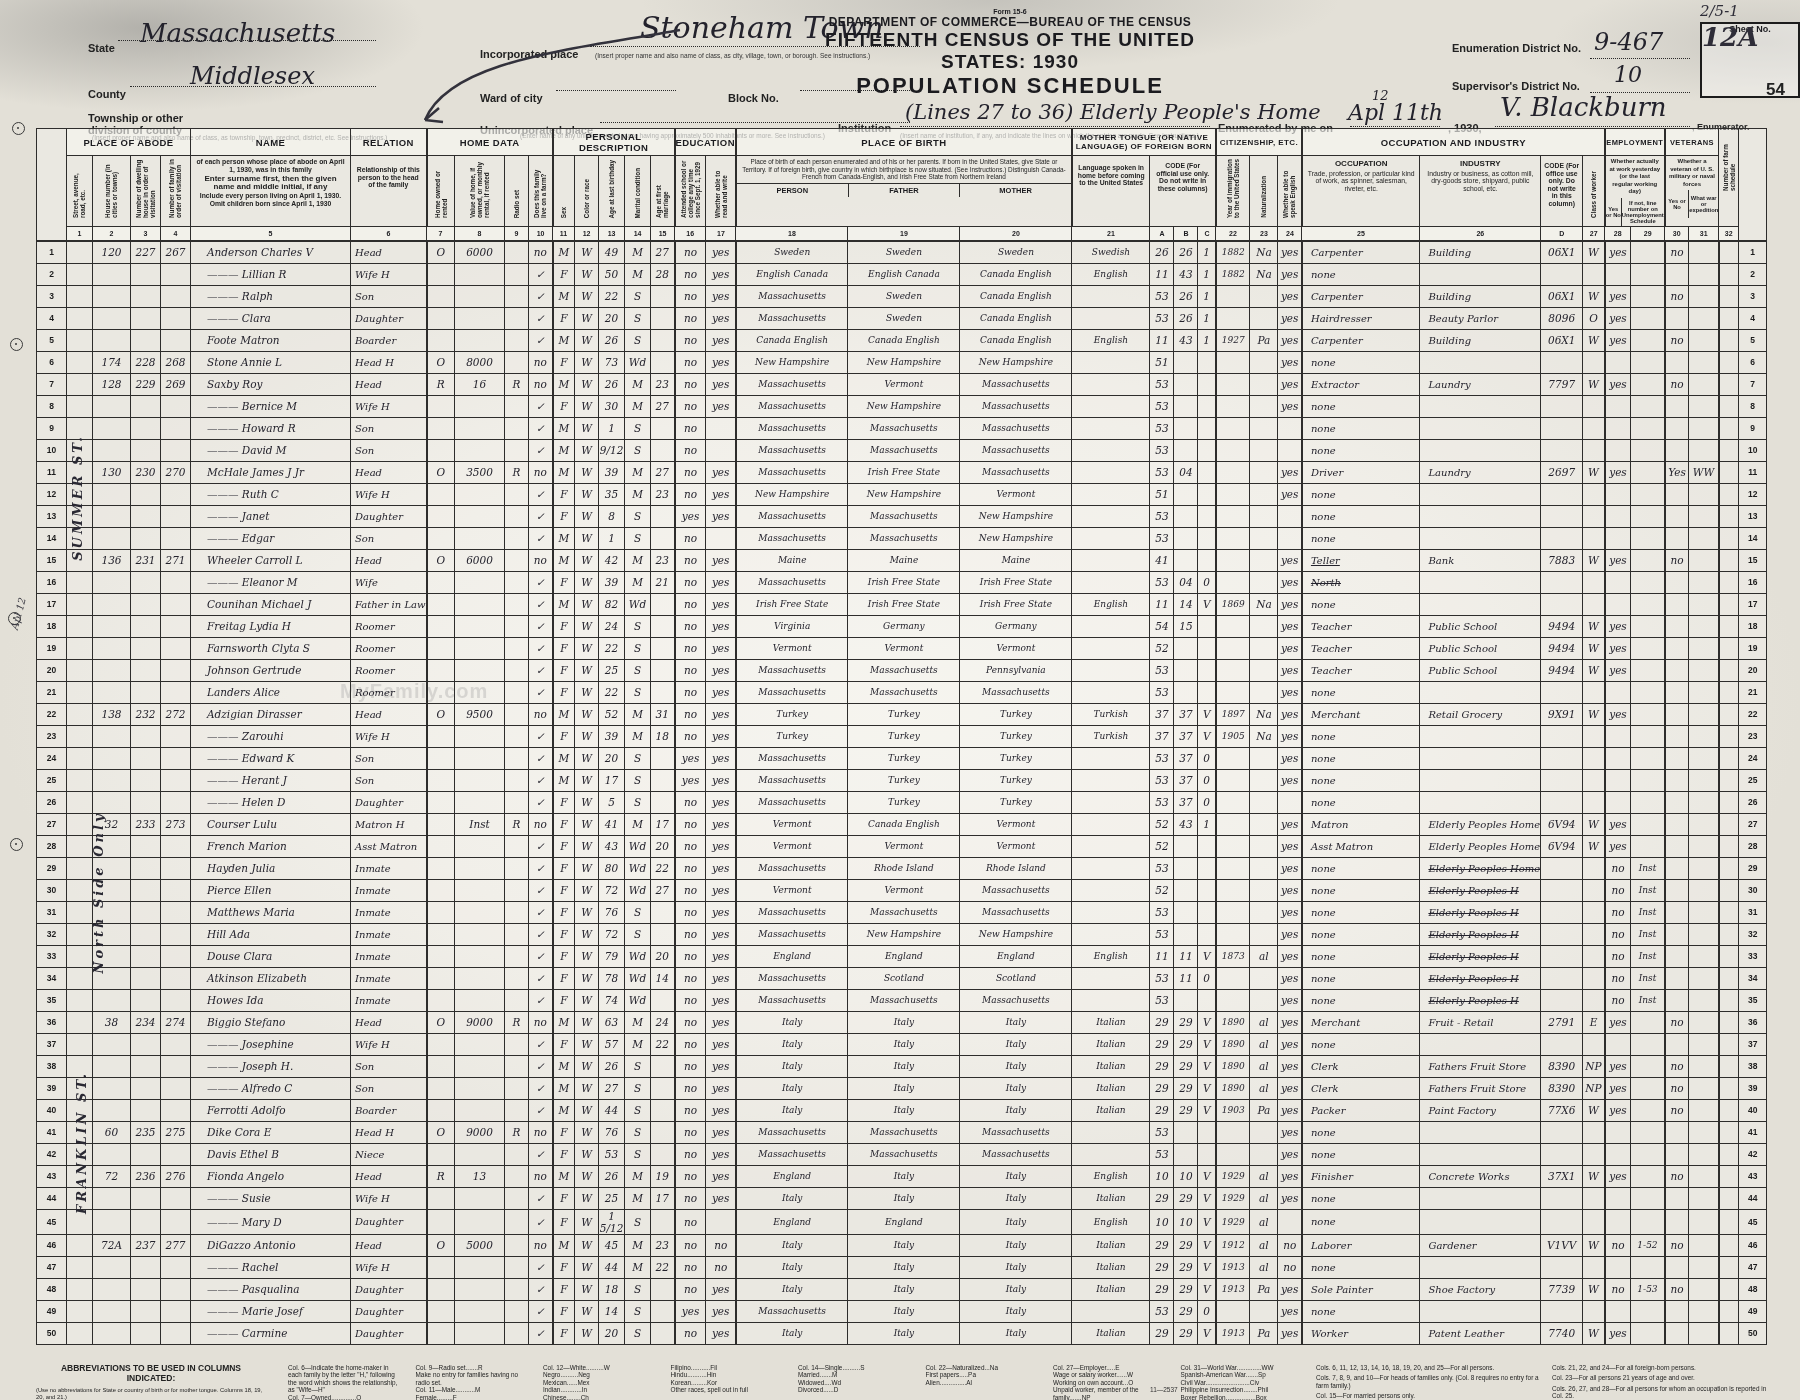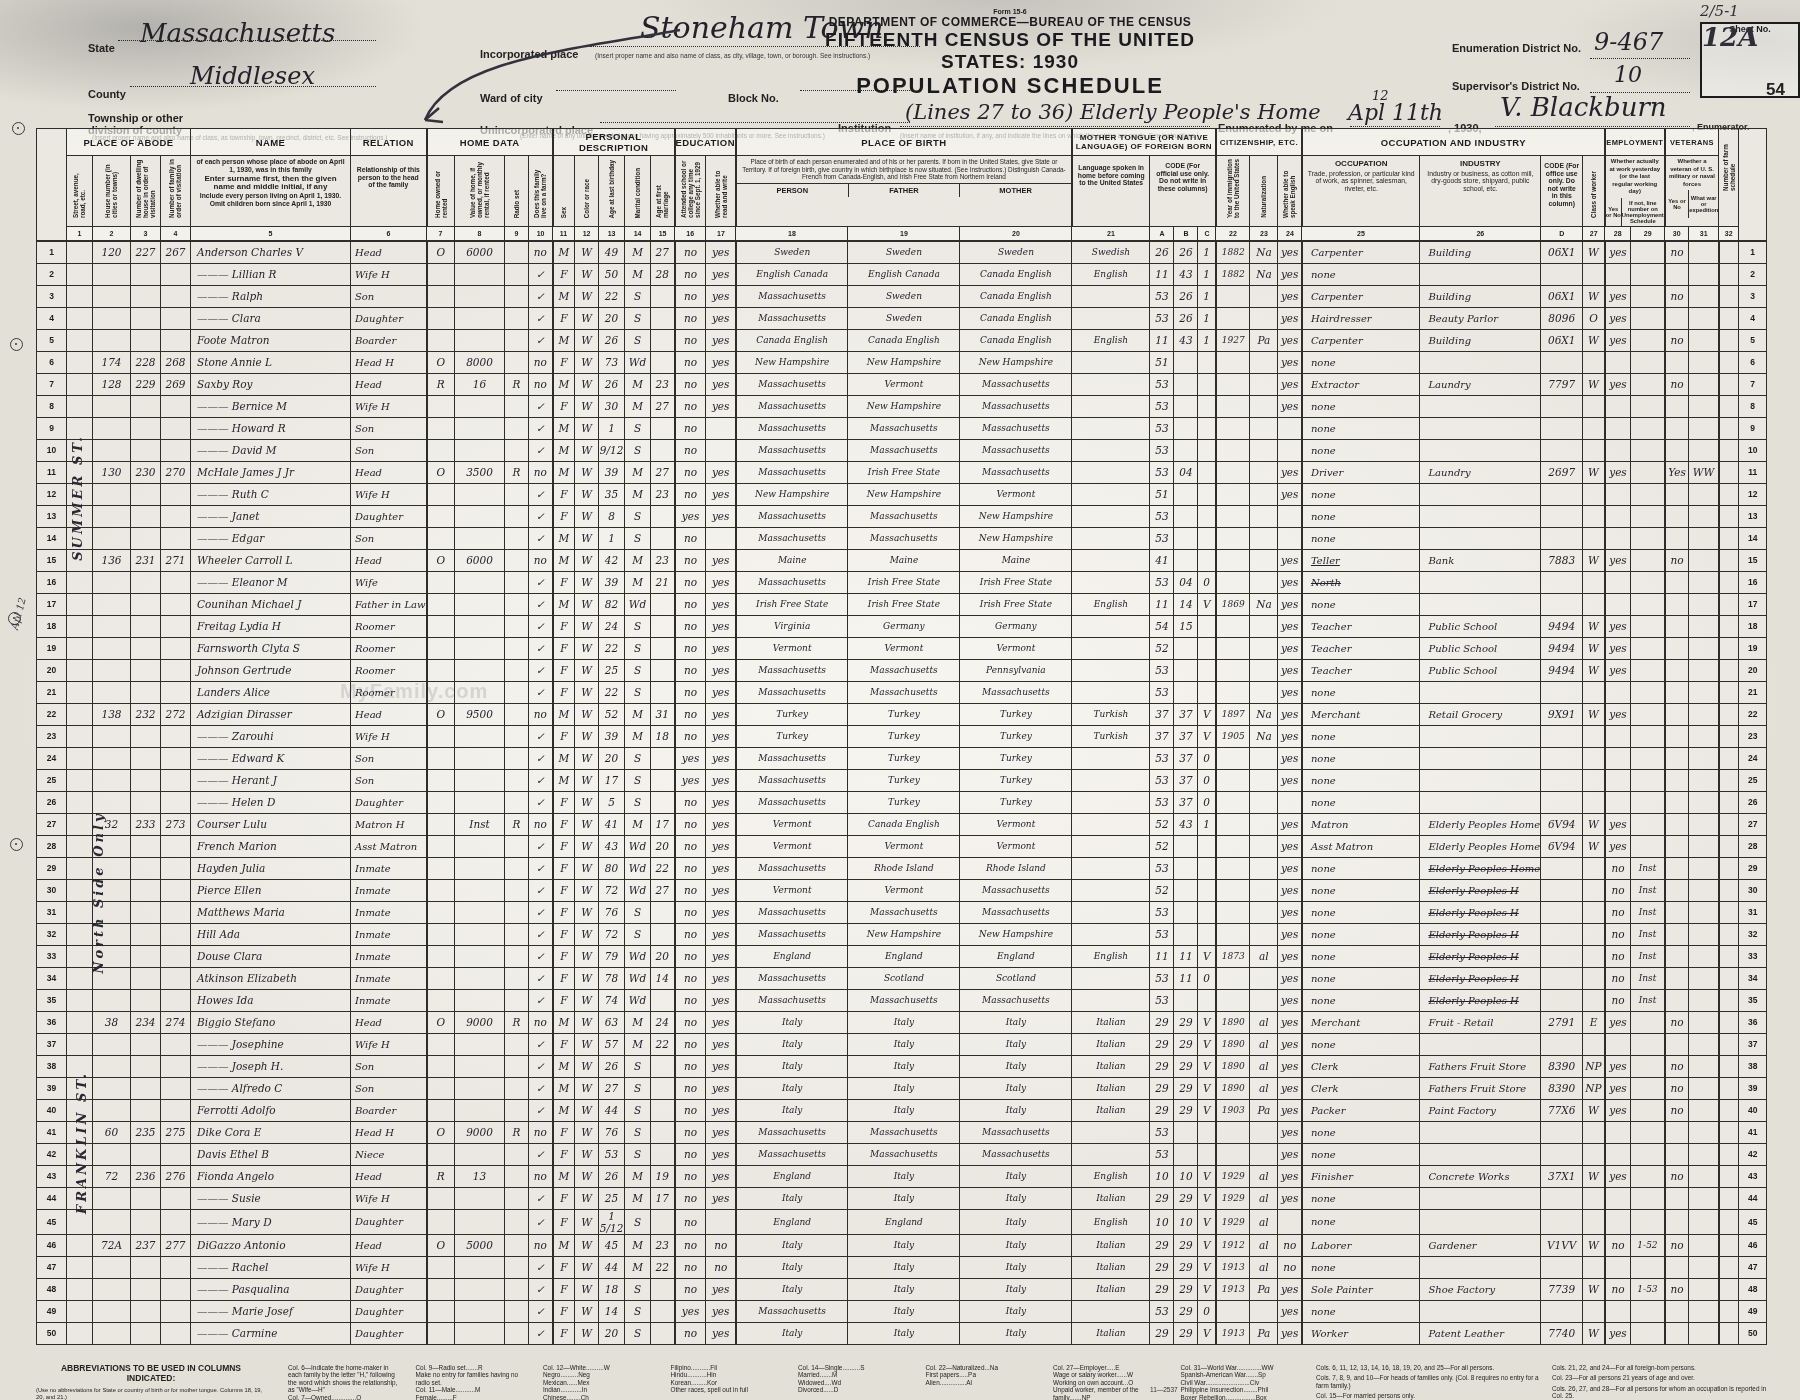--- a/index.html
+++ b/index.html
@@ -41,21 +41,21 @@
   .grp{font-size:9.5px;letter-spacing:.4px;height:26px;background:rgba(250,249,244,.5);}
   .deschead{height:64px;vertical-align:top;}
   .desc{font-size:6.8px;line-height:7.6px;padding:2px 3px;text-align:center;font-weight:bold;color:#222;}
   .desc .big{font-size:8px;display:block;margin:2px 0 2px;}
   .vwrap{height:62px;display:flex;align-items:flex-end;justify-content:center;}
   .v{writing-mode:vertical-rl;transform:rotate(180deg);font-size:6.3px;line-height:7.2px;font-weight:bold;max-height:60px;text-align:left;color:#222;}
   .numrow th{font-size:7px;height:13px;background:rgba(250,249,244,.5);}
   tbody td{height:21px;font-size:10.5px;text-align:center;}
   tbody .linecol{font-size:8.5px;font-weight:bold;font-family:"Liberation Sans",sans-serif;color:#1d1d1d;}
   tbody td.hwc{font-family:"DejaVu Serif",serif;font-style:italic;color:#23222c;}
-  tbody td.namec{text-align:left;padding-left:6px;white-space:nowrap;margin-top:39px;}
+  tbody td.namec{text-align:left;padding-left:16px;white-space:nowrap;margin-top:39px;}
   tbody td.relc{text-align:left;padding-left:4px;white-space:nowrap;font-size:10px;}
   tbody td.occ{text-align:left;padding-left:8px;white-space:nowrap;font-size:10px;}
   tbody td.sm{font-size:9px;}
   .strike{text-decoration:line-through;}
   .subrow{display:flex;height:100%;}
   .subrow>div{flex:1;border-right:1px solid #2e2d2c;display:flex;align-items:center;justify-content:center;}
   .subrow>div:last-child{border-right:none;}
   .bl{border-left:2px solid #2e2d2c;}
   .bt2 td,.bt2 th{border-top:2px solid #2e2d2c;}
 

